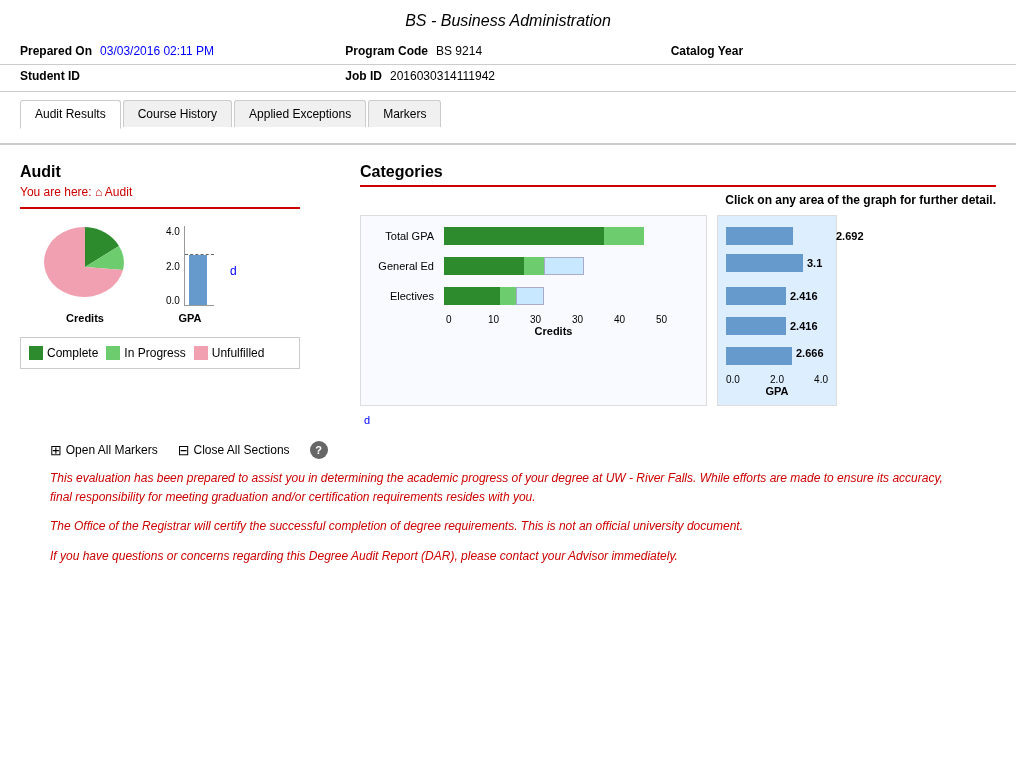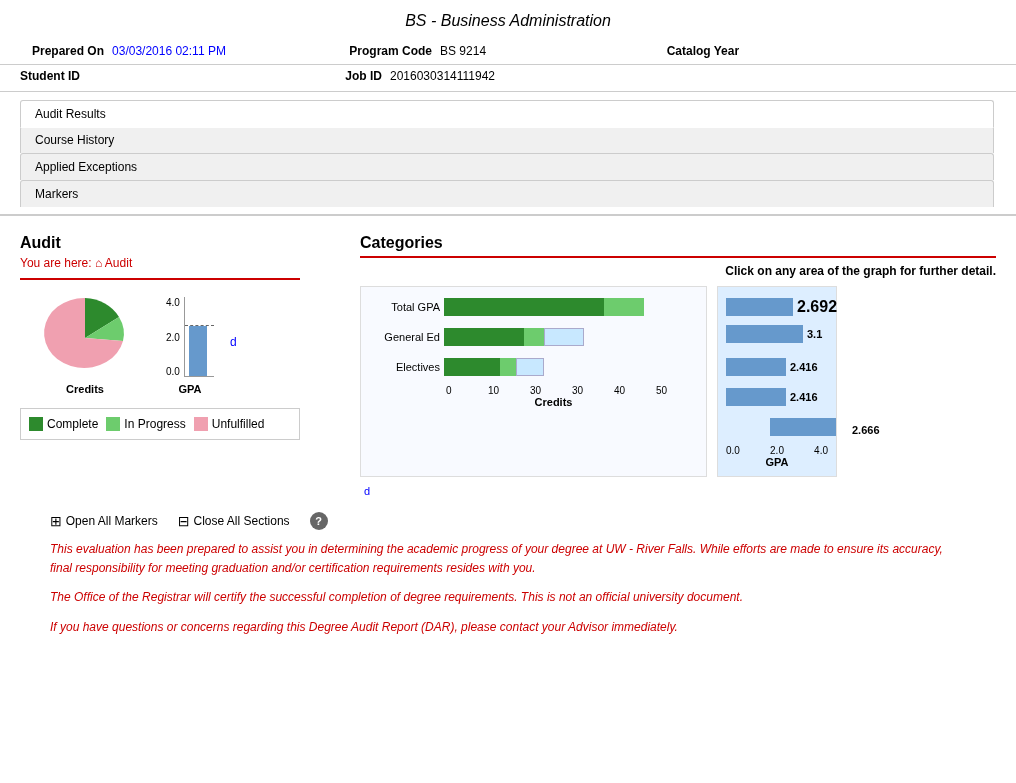--- a/index.html
+++ b/index.html
@@ -1,29 +1,29 @@
 <!DOCTYPE html>
 <html><head>
   <meta charset="utf-8">
   <style>
     * { margin: 0; padding: 0; box-sizing: border-box; }
     body { font-family: Arial, sans-serif; font-size: 13px; background: #fff; color: #000; width: 1016px; }
     
     .page-header { text-align: center; padding: 12px 0 8px; font-style: italic; font-size: 16px; font-weight: normal; }
     
-    .info-bar { display: flex; padding: 6px 32px; border-bottom: 1px solid #ccc; gap: 0; }
+    .info-bar { display: flex; padding: 6px 20px; border-bottom: 1px solid #ccc; gap: 0; }
     .info-section { flex: 1; display: flex; gap: 8px; align-items: baseline; }
     .info-label { font-weight: bold; font-size: 12px; white-space: nowrap; }
     .info-value { color: #00f; font-size: 12px; }
     .info-value-dark { font-size: 12px; }
     
     .info-row2 { display: flex; padding: 4px 20px 8px; border-bottom: 1px solid #ccc; }
     .info-row2 .info-section { flex: 1; display: flex; gap: 8px; align-items: flex-start; }
     
-    .tabs { display: flex; padding: 8px 20px 7px; border-bottom: 2px solid #ccc; gap: 0; flex-direction: column; }
+    .tabs { display: flex; padding: 8px 20px 16px; border-bottom: 2px solid #ccc; gap: 0; }
     .tab { padding: 6px 14px; font-size: 12px; cursor: pointer; border: 1px solid #ccc; border-bottom: none; background: #f0f0f0; margin-right: 2px; border-radius: 3px 3px 0 0; }
     .tab.active { background: #fff; border-bottom: 1px solid #fff; margin-bottom: -2px; z-index: 1; position: relative; }
     
     .content { padding: 10px 20px; }
     
     .audit-section { display: flex; gap: 20px; margin-top: 8px; }
     
     .left-panel { width: 320px; }
     .audit-title { font-size: 16px; font-weight: bold; margin-bottom: 4px; }
     .breadcrumb { color: #c00; font-size: 12px; margin-bottom: 8px; }
@@ -41,21 +41,21 @@
     .right-panel { flex: 1; }
     .categories-title { font-size: 16px; font-weight: bold; margin-bottom: 4px; }
     .categories-separator { border-top: 2px solid #c00; margin-bottom: 6px; }
     .click-hint { text-align: right; font-size: 12px; font-weight: bold; margin-bottom: 8px; }
     
     .charts-row { display: flex; gap: 10px; }
     .bar-chart-wrapper { border: 1px solid #ddd; background: #f8faff; padding: 8px; }
     .gpa-right-wrapper { border: 1px solid #ddd; background: #ddeeff; padding: 8px; width: 120px; }
     
     .h-bar-row { display: flex; align-items: center; margin-bottom: 6px; height: 24px; }
-    .h-bar-label { width: 75px; text-align: right; font-size: 11px; padding-right: 4px; white-space: nowrap; }
+    .h-bar-label { width: 75px; text-align: right; font-size: 11px; padding-right: 10px; white-space: nowrap; }
     
     .d-link { color: #00f; font-size: 11px; }
     
     .actions-row { display: flex; align-items: center; gap: 20px; margin: 14px 0 8px 30px; }
     .action-btn { display: flex; align-items: center; gap: 4px; font-size: 12px; cursor: pointer; color: #000; }
     .expand-icon { color: #000; font-size: 14px; }
     .help-icon { background: #666; color: #fff; border-radius: 50%; width: 18px; height: 18px; display: flex; align-items: center; justify-content: center; font-size: 11px; font-weight: bold; }
     
     .disclaimer { margin: 10px 30px; font-size: 12px; font-style: italic; color: #cc0000; line-height: 1.6; }
     .disclaimer p { margin-bottom: 10px; }
@@ -208,21 +208,21 @@
             <span style="width:42px;">50</span>
           </div>
           <div style="text-align:center;font-size:11px;font-weight:bold;padding-left:40px;">Credits</div>
         </div>
 
         <div class="gpa-right-wrapper">
 
           <div style="display:flex;align-items:center;height:24px;margin-bottom:6px;">
             <div style="display:flex;align-items:center;gap:4px;">
               <div style="width:67px;height:18px;background:#6699cc;"></div>
-              <span style="font-size:16px;font-weight:bold;width:35px;">2.692</span>
+              <span style="font-size:11px;font-weight:bold;width:35px;margin-left:39px;">2.692</span>
             </div>
           </div>
 
           <div style="display:flex;align-items:flex-start;height:24px;margin-bottom:6px;">
             <div style="display:flex;align-items:center;gap:4px;">
               <div style="width:77px;height:18px;background:#6699cc;"></div>
               <span style="font-size:11px;font-weight:bold;width:35px;">3.1</span>
             </div>
           </div>
 
@@ -234,21 +234,21 @@
           </div>
 
           <div style="display:flex;align-items:center;height:24px;margin-bottom:6px;">
             <div style="display:flex;align-items:center;gap:4px;">
               <div style="width:60px;height:18px;background:#6699cc;"></div>
               <span style="font-size:11px;font-weight:bold;width:35px;">2.416</span>
             </div>
           </div>
 
           <div style="display:flex;align-items:center;height:24px;margin-bottom:6px;">
-            <div style="display:flex;align-items:flex-end;gap:16px;margin-left:44px;">
+            <div style="display:flex;align-items:flex-start;gap:4px;">
               <div style="width:66px;height:18px;background:#6699cc;"></div>
               <span style="font-size:11px;font-weight:bold;width:35px;">2.666</span>
             </div>
           </div>
 
           <div style="display:flex;justify-content:space-between;font-size:10px;margin-top:2px;">
             <span>0.0</span>
             <span>2.0</span>
             <span>4.0</span>
           </div>

